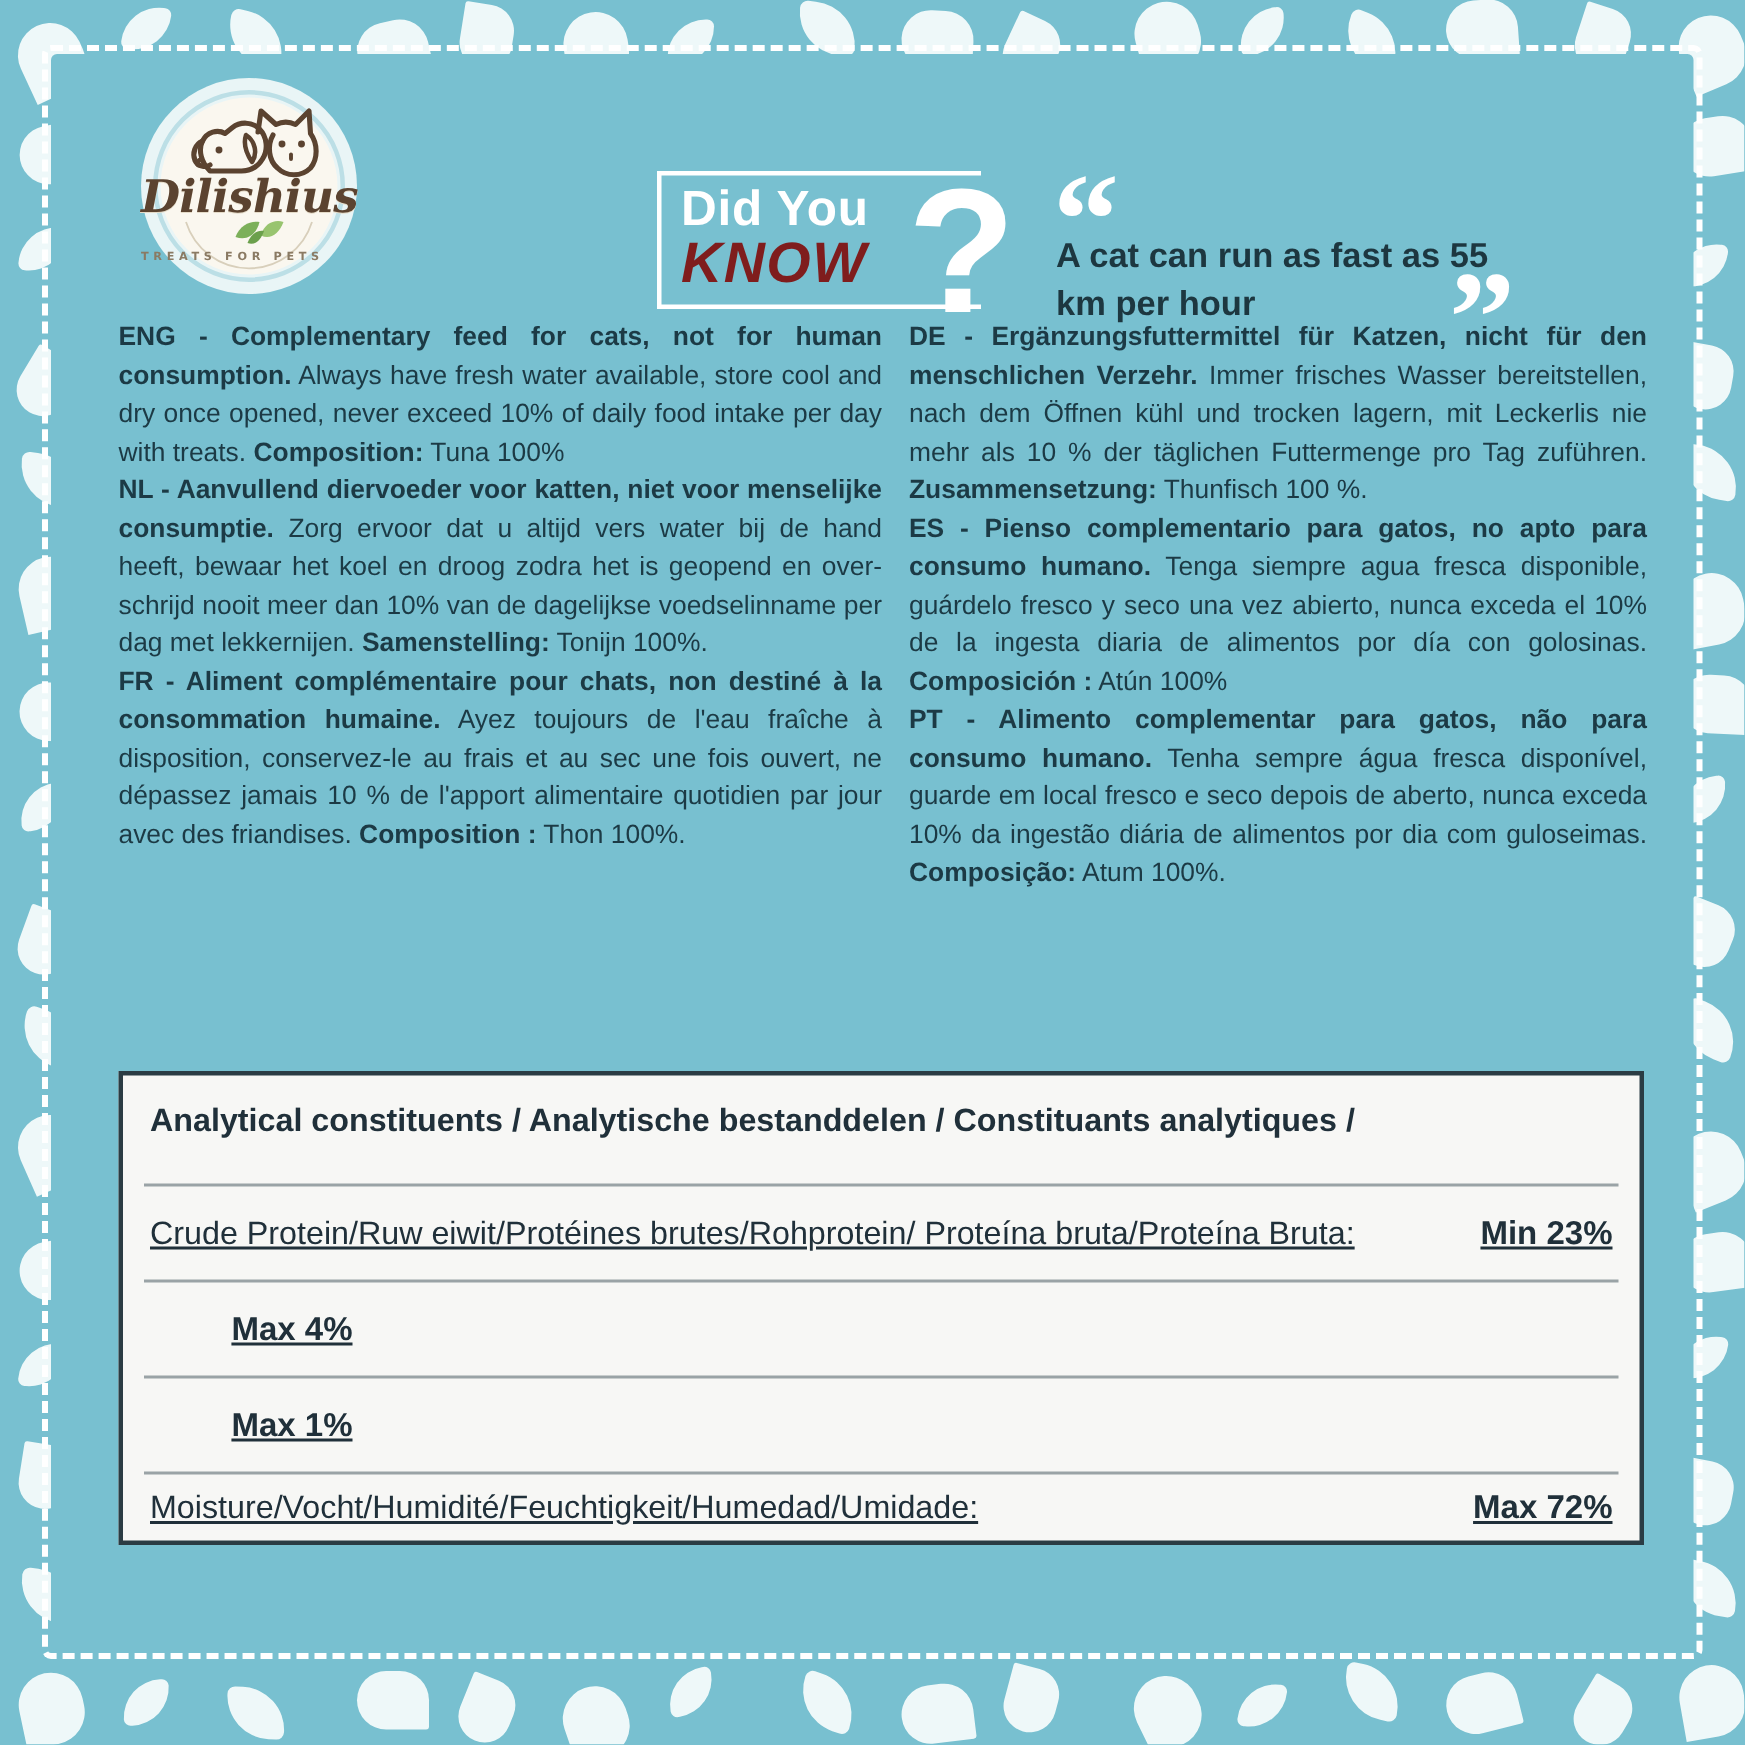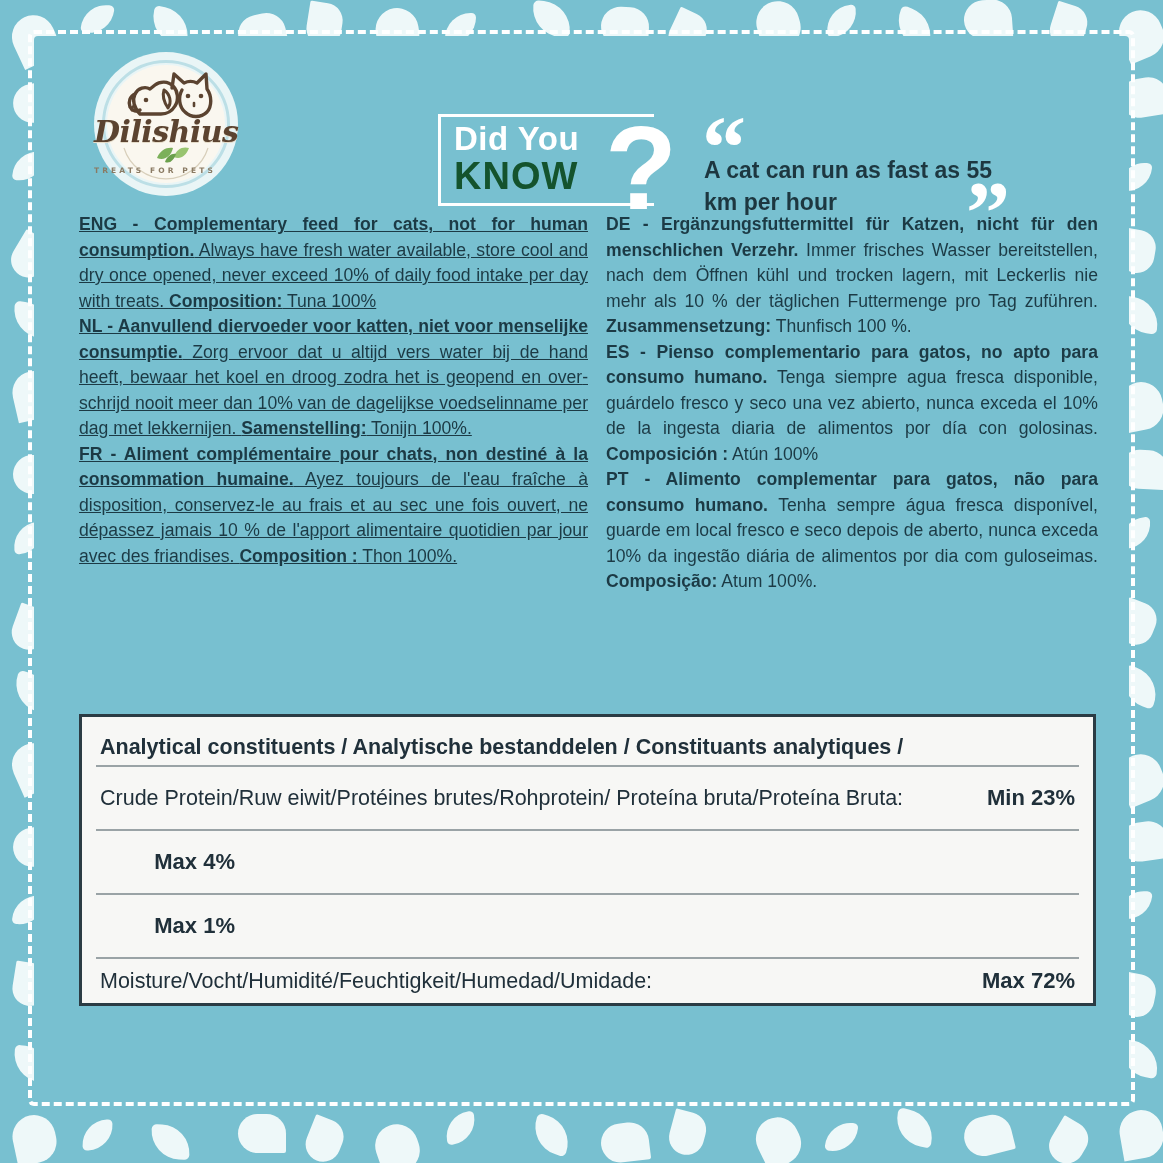--- a/index.html
+++ b/index.html
@@ -135,22 +135,23 @@
     color: #ffffff;
     letter-spacing: .5px;
   }
   #dyk .l2 {
     position: absolute;
     left: 16px; top: 42px;
     font-family: "Liberation Sans", sans-serif;
     font-weight: 700;
     font-size: 38px;
     line-height: 40px;
-    color: #14532d;
+    color: #7f1d1d;
     letter-spacing: 1px;
+    font-style: italic;
   }
   #dyk .qmark {
     position: absolute;
     left: 167px;
     top: -5px;
     font-family: "Liberation Sans", sans-serif;
     font-weight: 700;
     font-size: 118px;
     line-height: 118px;
     color: #ffffff;
@@ -207,49 +208,50 @@
     position: absolute;
     top: 0;
     width: 509px;
     font-family: "Liberation Sans", sans-serif;
     font-size: 17.6px;
     line-height: 25.5px;
     color: #1c3a45;
     text-align: justify;
     hyphens: manual;
   }
-  .col.left  { left: 45px; text-decoration: underline;  }
+  .col.left  { left: 45px;  }
   .col.right { left: 572px; width: 492px; }
   .col p { margin: 0; }
   .col b { font-weight: 700; }
 
   
   #table {
     position: absolute;
     left: 45px;
     top: 678px;
     width: 1017px;
     background: #f7f7f5;
     border: 3px solid #2b3c44;
     padding: 0 14px;
     font-family: "Liberation Sans", sans-serif;
     color: #20303a;
   }
   #table .thead {
-    padding: 14px 4px 2px 4px;
+    padding: 14px 4px 26px 4px;
     font-weight: 700;
     font-size: 21.5px;
     line-height: 32px;
   }
   #table .trow {
     display: flex;
     align-items: center;
     border-top: 2px solid #9aa3a6;
     min-height: 64px;
     padding: 6px 4px;
+    text-decoration: underline;
   }
   #table .trow .tlabel {
     flex: 1 1 auto;
     font-size: 21.5px;
     line-height: 29px;
     padding-right: 10px;
   }
   #table .trow .tvalue {
     flex: 0 0 135px;
     text-align: right;

